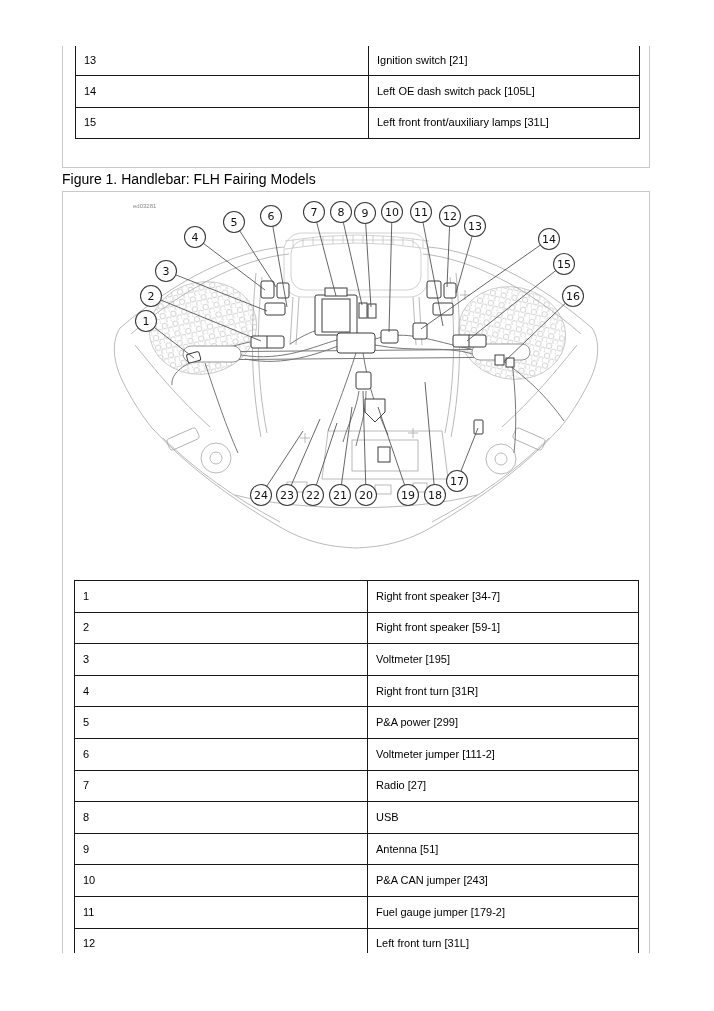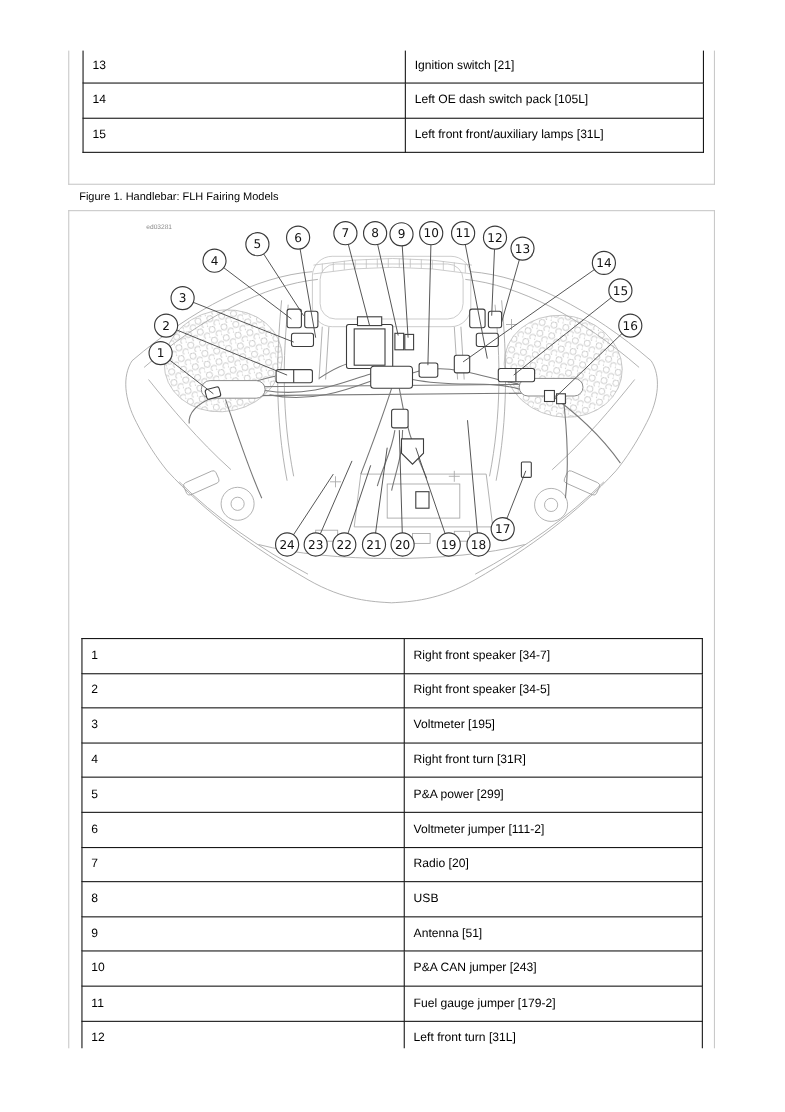--- a/index.html
+++ b/index.html
@@ -42,22 +42,22 @@
     padding:0 4px 0 8px;
     vertical-align:middle;
     background:#fff;
     overflow:hidden;
     white-space:nowrap;
   }
   .parts td.c1 { width:280px; }
   .parts.no-top tr:first-child td { border-top:none; height:29px; }
   #figure-caption {
     position:absolute;
-    left:72px; top:172px;
-    font-size:10px;
+    left:62px; top:172px;
+    font-size:14px;
     line-height:15px;
     color:#000;
   }
   #diagram {
     position:absolute;
     left:12px; top:3px;
   }
   
   .lt  { stroke:#a8a8a8; fill:none; stroke-width:0.8; }
   .lt2 { stroke:#bdbdbd; fill:none; stroke-width:0.7; }
@@ -286,21 +286,21 @@
 
   <table class="parts" id="table-bottom">
     <tbody>
   <tr>
     <td class="c1">1</td>
     <td class="c2">Right front speaker [34-7]</td>
   </tr>
 
   <tr>
     <td class="c1">2</td>
-    <td class="c2">Right front speaker [34-5]</td>
+    <td class="c2">Right front speaker [59-1]</td>
   </tr>
 
   <tr>
     <td class="c1">3</td>
     <td class="c2">Voltmeter [195]</td>
   </tr>
 
   <tr>
     <td class="c1">4</td>
     <td class="c2">Right front turn [31R]</td>
@@ -311,21 +311,21 @@
     <td class="c2">P&amp;A power [299]</td>
   </tr>
 
   <tr>
     <td class="c1">6</td>
     <td class="c2">Voltmeter jumper [111-2]</td>
   </tr>
 
   <tr>
     <td class="c1">7</td>
-    <td class="c2">Radio [20]</td>
+    <td class="c2">Radio [27]</td>
   </tr>
 
   <tr>
     <td class="c1">8</td>
     <td class="c2">USB</td>
   </tr>
 
   <tr>
     <td class="c1">9</td>
     <td class="c2">Antenna [51]</td>

